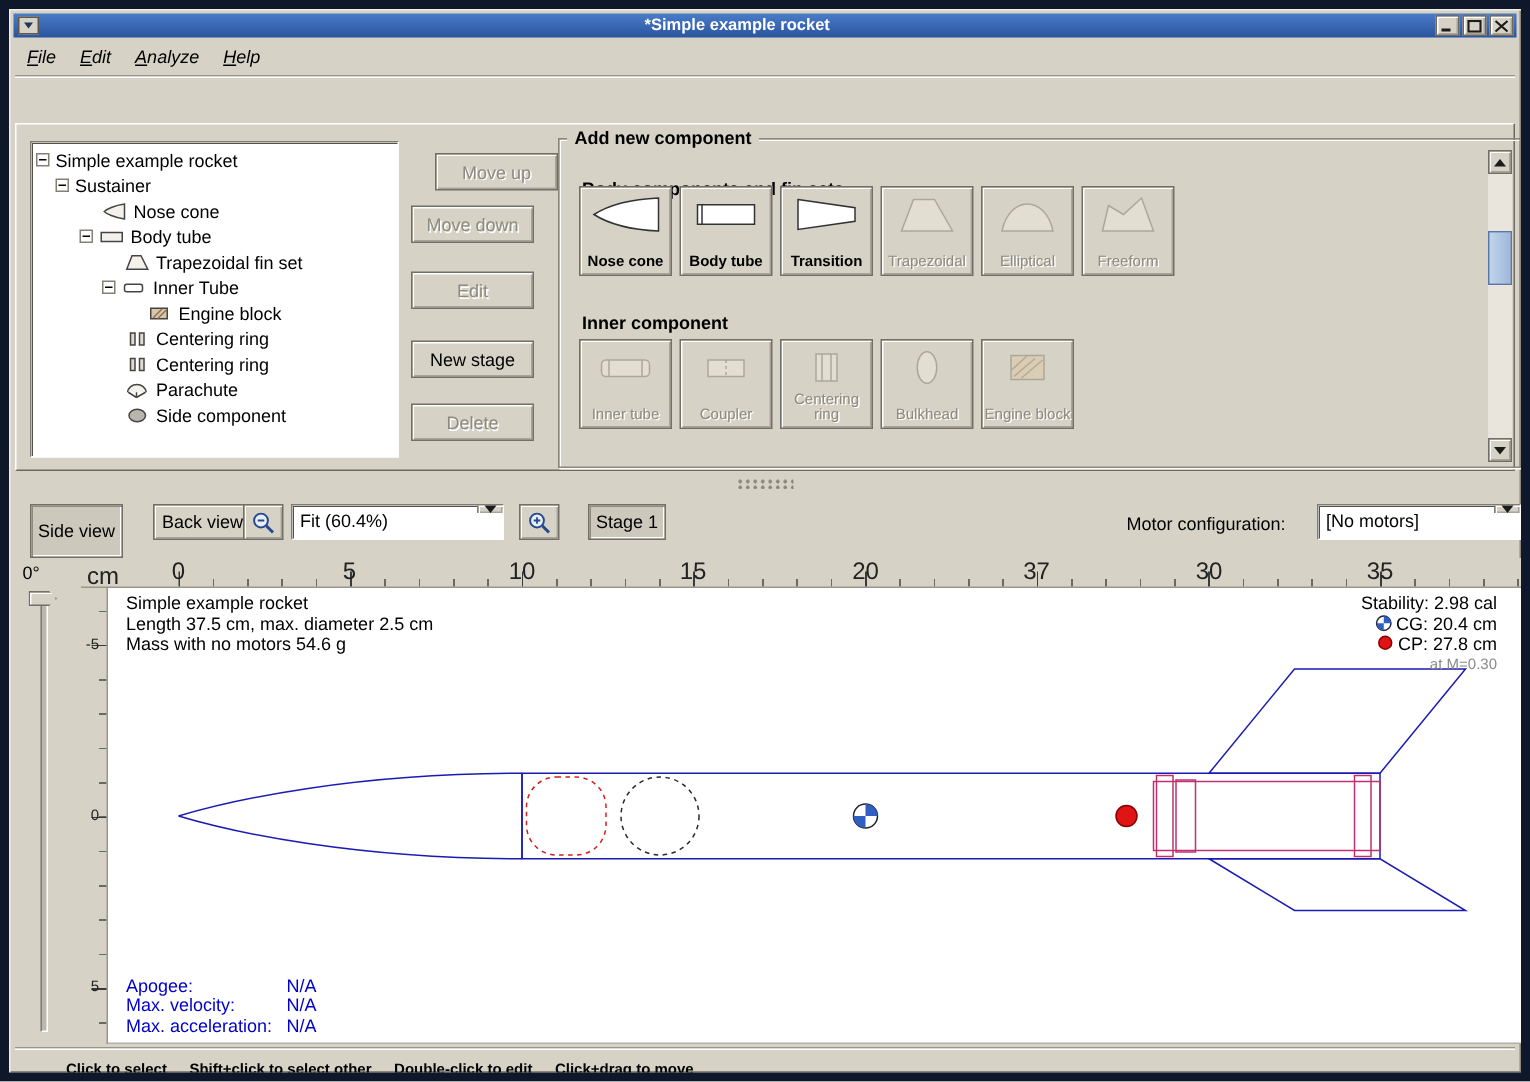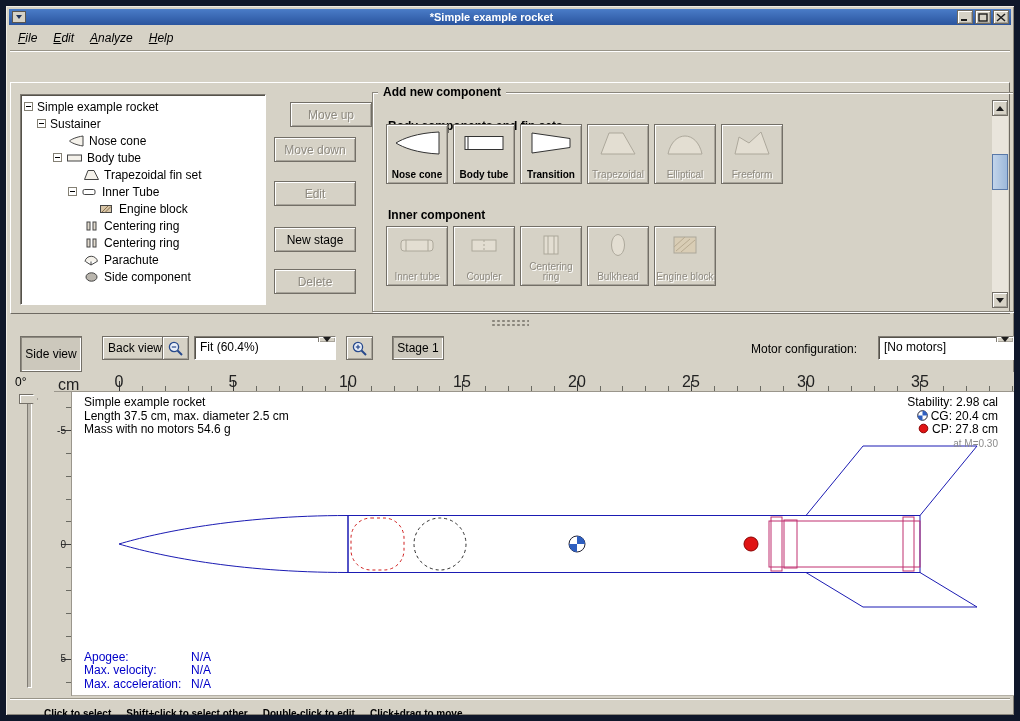--- a/index.html
+++ b/index.html
@@ -360,21 +360,21 @@
   <div class="slider-track"></div>
   <div class="slider-thumb"></div>
 
   <div class="ruler-h">
     <span style="position:absolute;left:4px;top:4px">cm</span>
     <span class="rh-label" style="left:65px">0</span>
     <span class="rh-label" style="left:179px">5</span>
     <span class="rh-label" style="left:294px">10</span>
     <span class="rh-label" style="left:408px">15</span>
     <span class="rh-label" style="left:523px">20</span>
-    <span class="rh-label" style="left:637px">25</span>
+    <span class="rh-label" style="left:637px">37</span>
     <span class="rh-label" style="left:752px">30</span>
     <span class="rh-label" style="left:866px">35</span>
   </div>
   <div class="ruler-v">
     <span class="rv-label" style="top:38px">-5</span>
     <span class="rv-label" style="top:152px">0</span>
     <span class="rv-label" style="top:266px">5</span>
   </div>
 
   <div class="canvas"></div>

